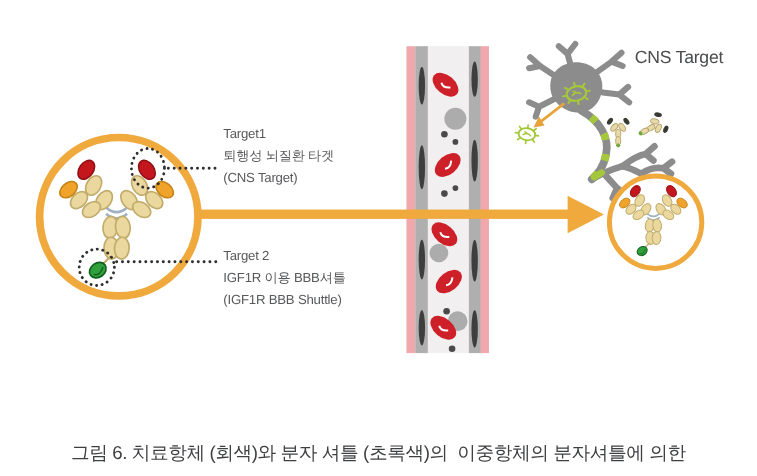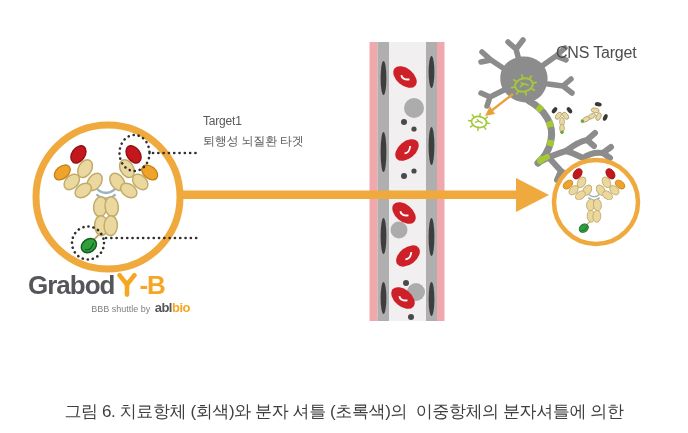--- a/index.html
+++ b/index.html
@@ -1,21 +1,21 @@
 <!DOCTYPE html>
 <html><head>
 <meta charset="utf-8">
 <style>
   html,body{margin:0;padding:0;background:#ffffff;}
   body{font-family:"Liberation Sans", sans-serif;}
   .figure{position:relative;width:688px;height:433px;background:#ffffff;overflow:hidden;}
   .canvas{position:absolute;left:0;top:0;}
   .txt{position:absolute;color:#58595B;font-size:12px;line-height:20px;letter-spacing:-0.2px;}
   .label-block div{white-space:nowrap;}
-  .cns-label{position:absolute;left:556px;top:44px;font-size:16px;color:#4B4C4E;letter-spacing:-0.2px;}
+  .cns-label{position:absolute;left:577px;top:44px;font-size:16px;color:#4B4C4E;letter-spacing:-0.2px;}
   .caption{position:absolute;left:0;top:349px;width:688px;text-align:center;
            color:#3E3F41;font-size:17px;line-height:25px;font-weight:500;
            letter-spacing:-0.4px;white-space:pre-wrap;}
   .logo{position:absolute;left:28px;top:269px;width:162px;}
   .logo-row1{display:flex;align-items:flex-end;height:30px;}
   .logo-grabod{font-size:26px;font-weight:800;color:#55565A;letter-spacing:-1px;line-height:28px;}
   .logo-suffix{font-size:26px;font-weight:800;color:#F5A623;letter-spacing:-1px;line-height:28px;}
   .logo-yglyph{display:inline-block;margin:0 1px 1px 2px;}
   .logo-row2{text-align:right;margin-top:1px;line-height:13px;}
   .logo-tagline{font-size:9px;color:#7E8083;letter-spacing:0;}
@@ -192,43 +192,30 @@
 
     <g>
       <circle cx="596" cy="202" r="42" fill="#ffffff" stroke="#F0A93C" stroke-width="4.5"></circle>
       <use href="#ab" x="560" y="167" width="68" height="68"></use>
     </g>
   </svg>
 
   <div class="txt label-block" style="left:203px;top:111px;">
     <div>Target1</div>
     <div>퇴행성 뇌질환 타겟</div>
+    <div>(CNS Target)</div>
   </div>
 
+  <div class="txt label-block" style="left:203px;top:222px;">
+    <div>Target 2</div>
+    <div>IGF1R 이용 BBB셔틀</div>
+    <div>(IGF1R BBB Shuttle)</div>
+  </div>
 
   <div class="cns-label">CNS Target</div>
 
-  <div class="logo">
-    <div class="logo-row1">
-      <span class="logo-grabod">Grabod</span>
-      <svg class="logo-yglyph" width="22" height="27" viewBox="0 0 24 28">
-        <g stroke="#F5A623" stroke-width="5" stroke-linecap="round" fill="none">
-          <path d="M12,14 L12,25"></path>
-            <path d="M12,14 L4,4"></path>
-            <path d="M12,14 L20,4"></path>
-        </g>
-        <circle cx="4" cy="4" r="2.4" fill="#F5A623"></circle>
-        <circle cx="20" cy="4" r="2.4" fill="#F5A623"></circle>
-      </svg>
-      <span class="logo-suffix">-B</span>
-    </div>
-    <div class="logo-row2">
-      <span class="logo-tagline">BBB shuttle by</span>
-      <span class="logo-abl">abl</span><span class="logo-bio">bio</span>
-    </div>
-  </div>
 
   <div class="caption">
     <div>그림 6. 치료항체 (회색)와 분자 셔틀 (초록색)의  이중항체의 분자셔틀에 의한</div>
     
   </div>
 
 </div>
 
 </body></html>

